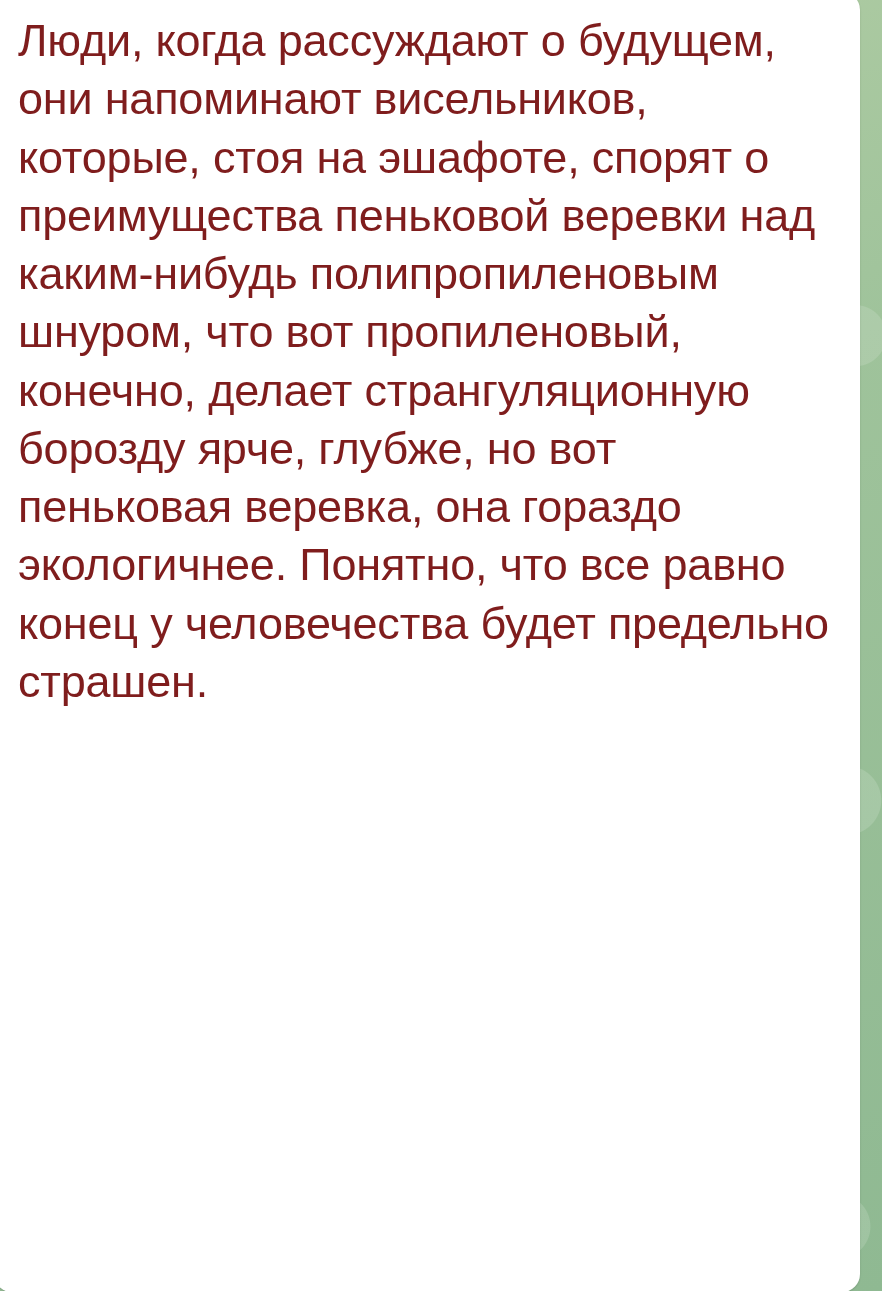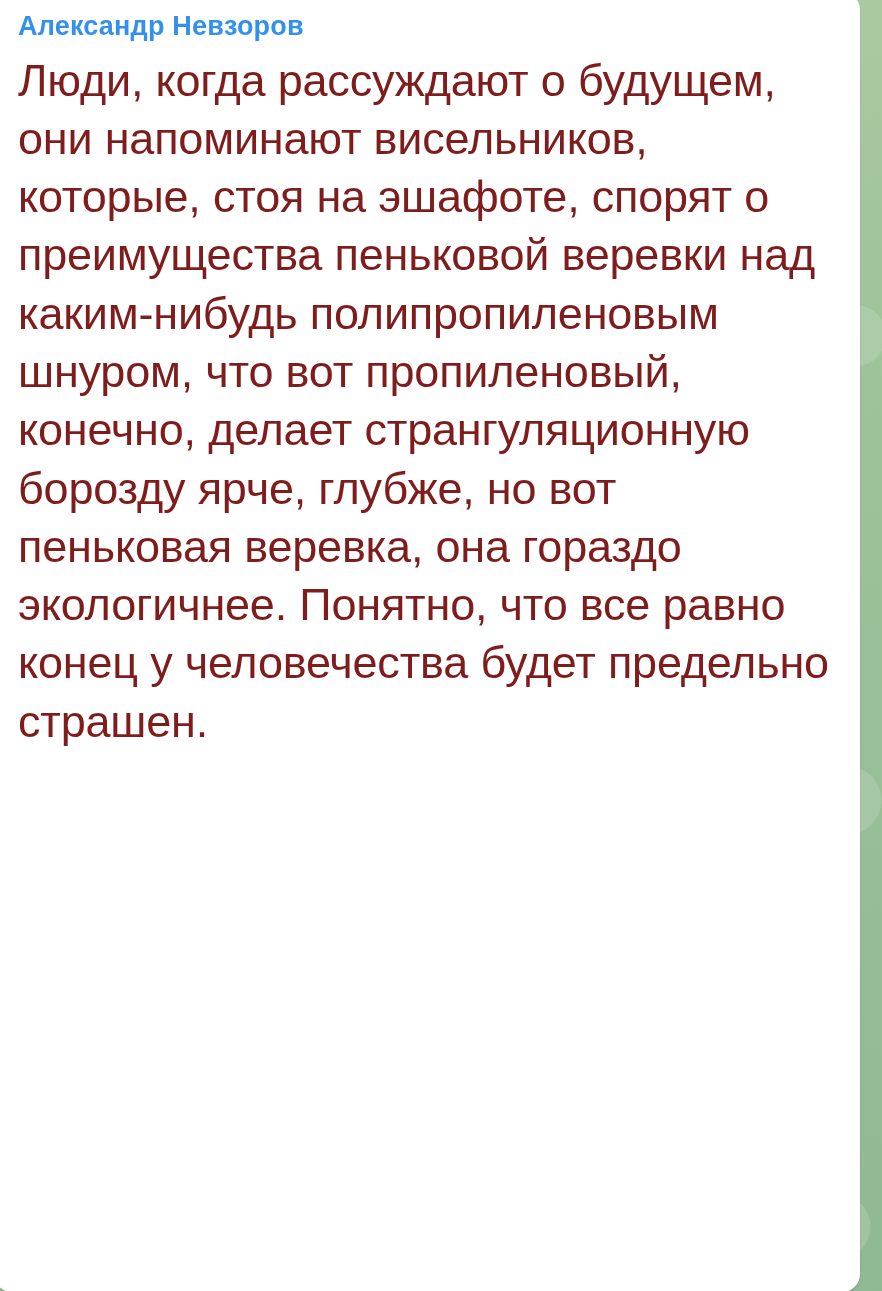--- a/index.html
+++ b/index.html
@@ -62,15 +62,14 @@
     white-space: pre-wrap;
     letter-spacing: -0.2px;
   }
 </style>
 </head>
 <body>
 
 <div id="chat-background"></div>
 
 <div id="message-bubble">
-  <div id="sender-name">Александр Невзоров</div>
   <div id="message-text">Люди, когда рассуждают о будущем, они напоминают висельников, которые, стоя на эшафоте, спорят о преимущества пеньковой веревки над каким-нибудь полипропиленовым шнуром, что вот пропиленовый, конечно, делает странгуляционную борозду ярче, глубже, но вот пеньковая веревка, она гораздо экологичнее. Понятно, что все равно конец у человечества будет предельно страшен.</div>
 </div>
 
 </body></html>

